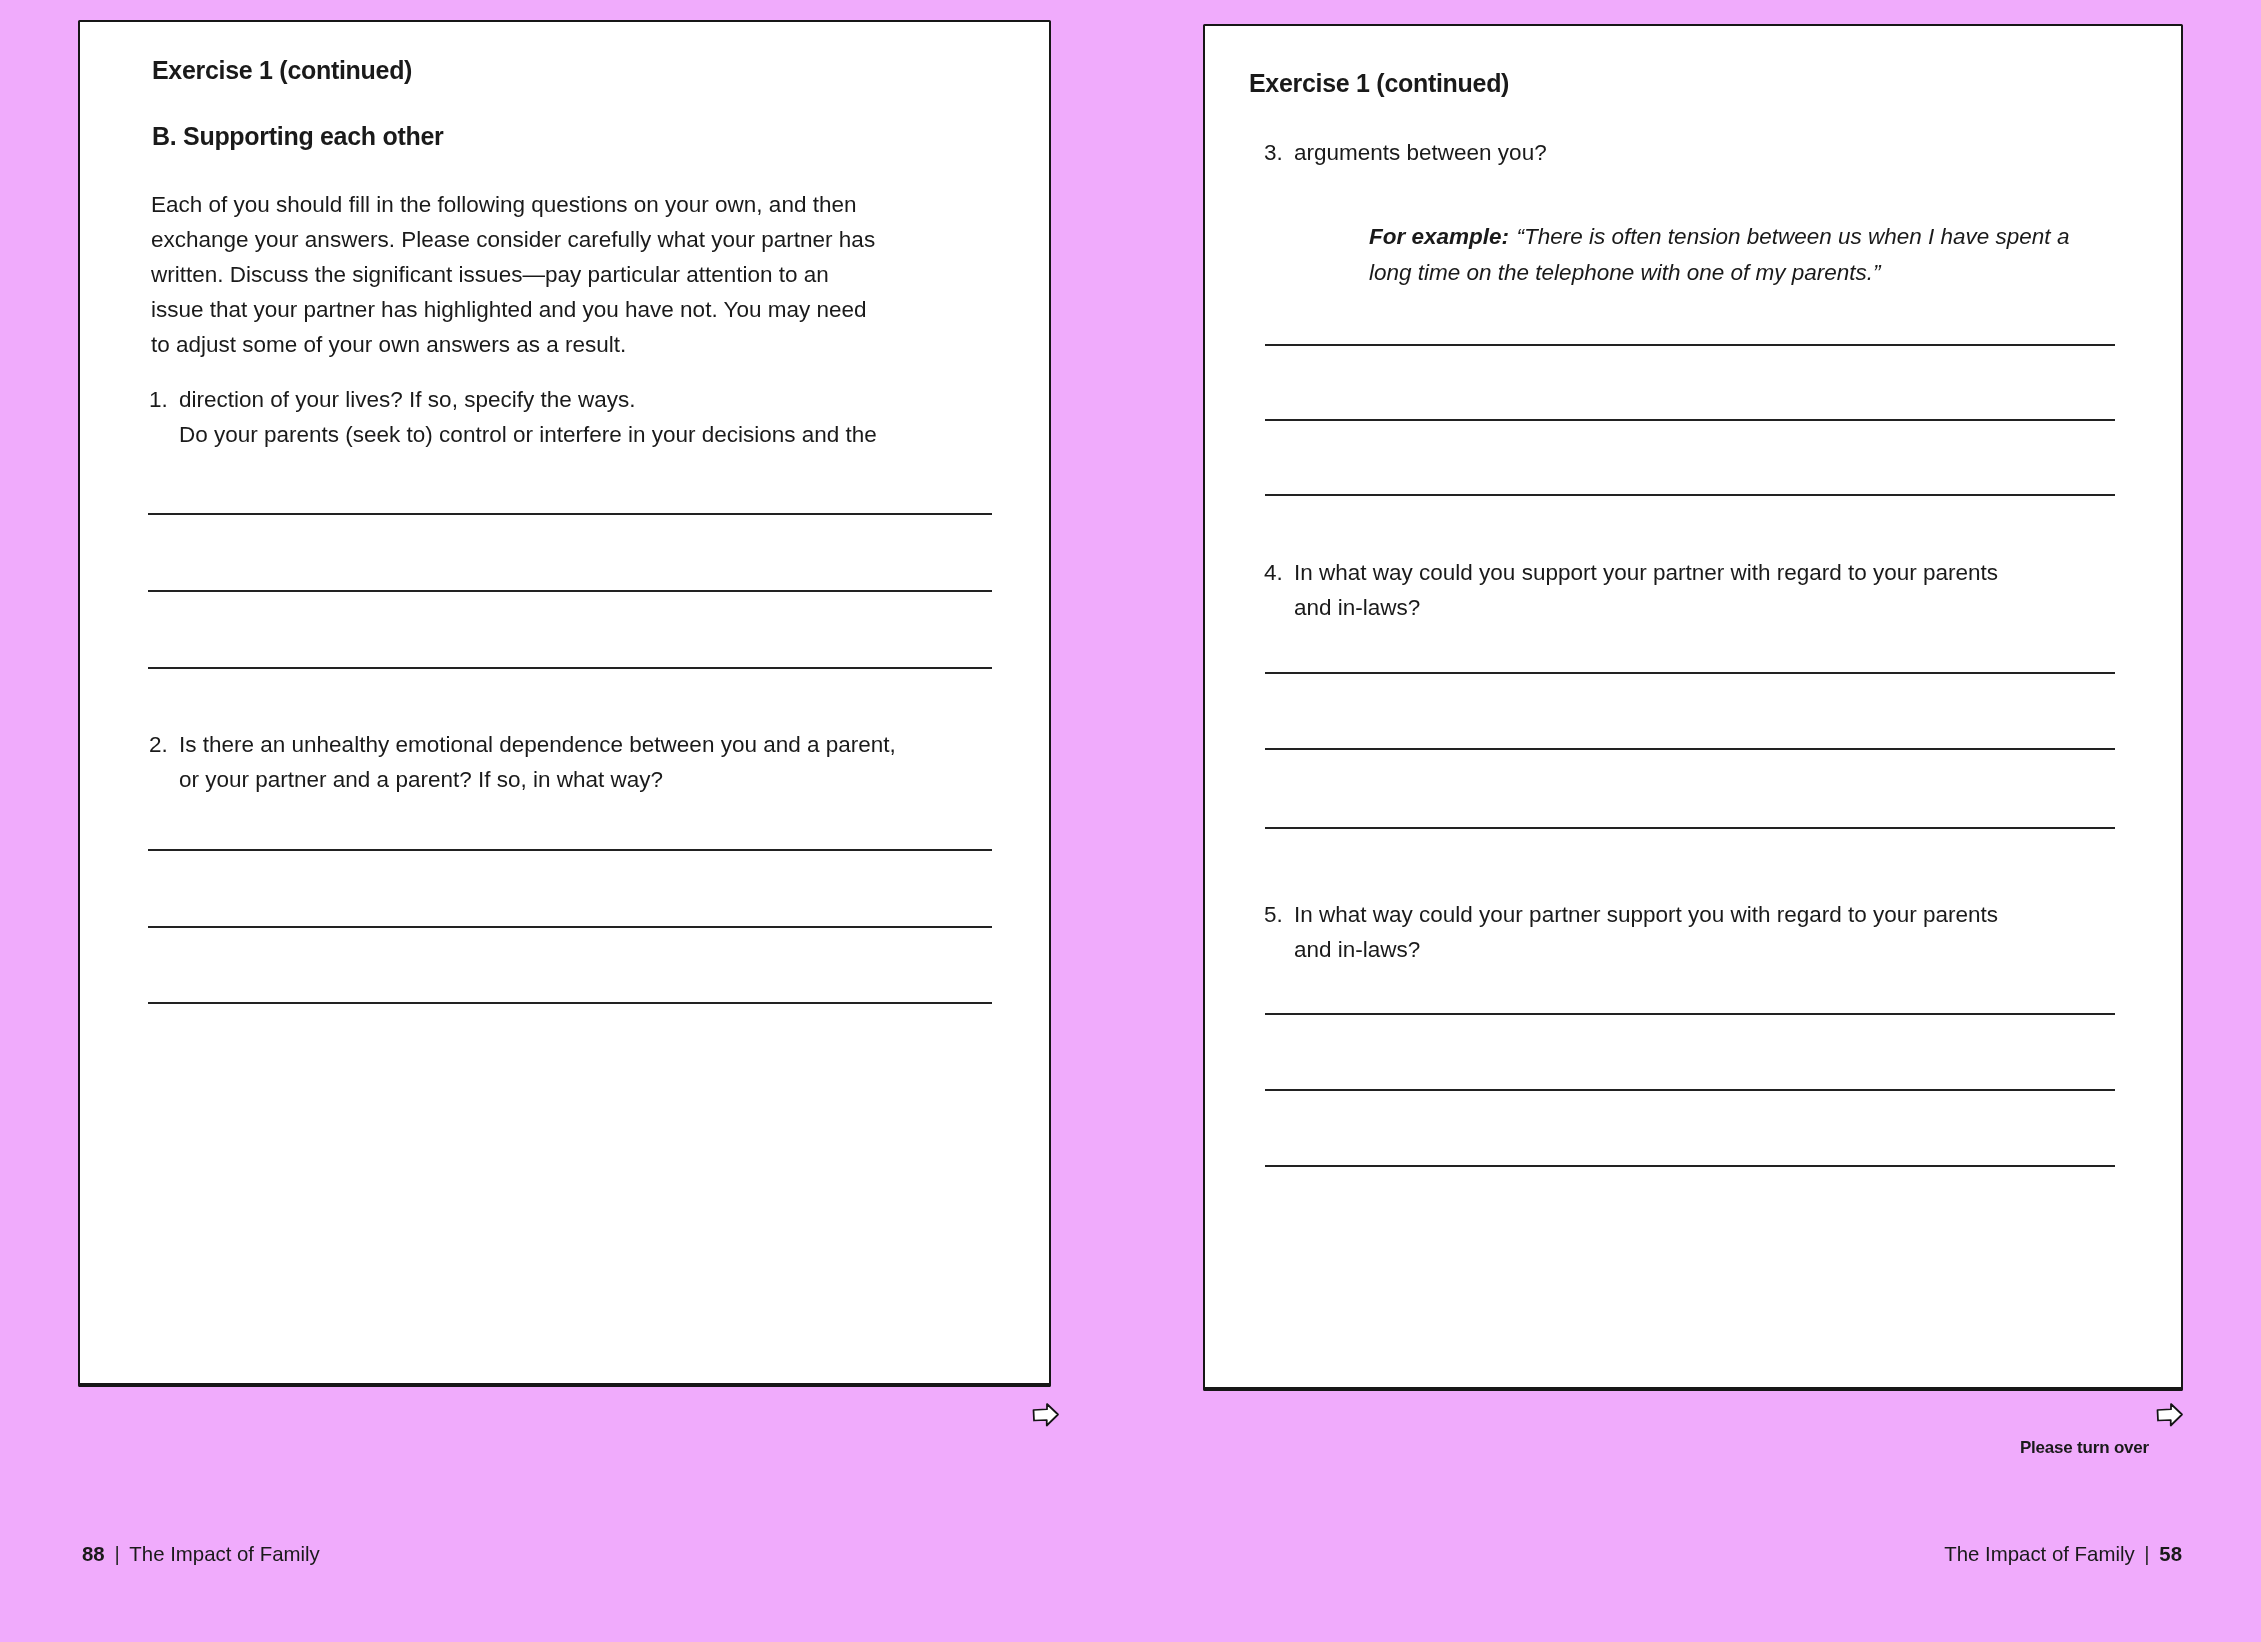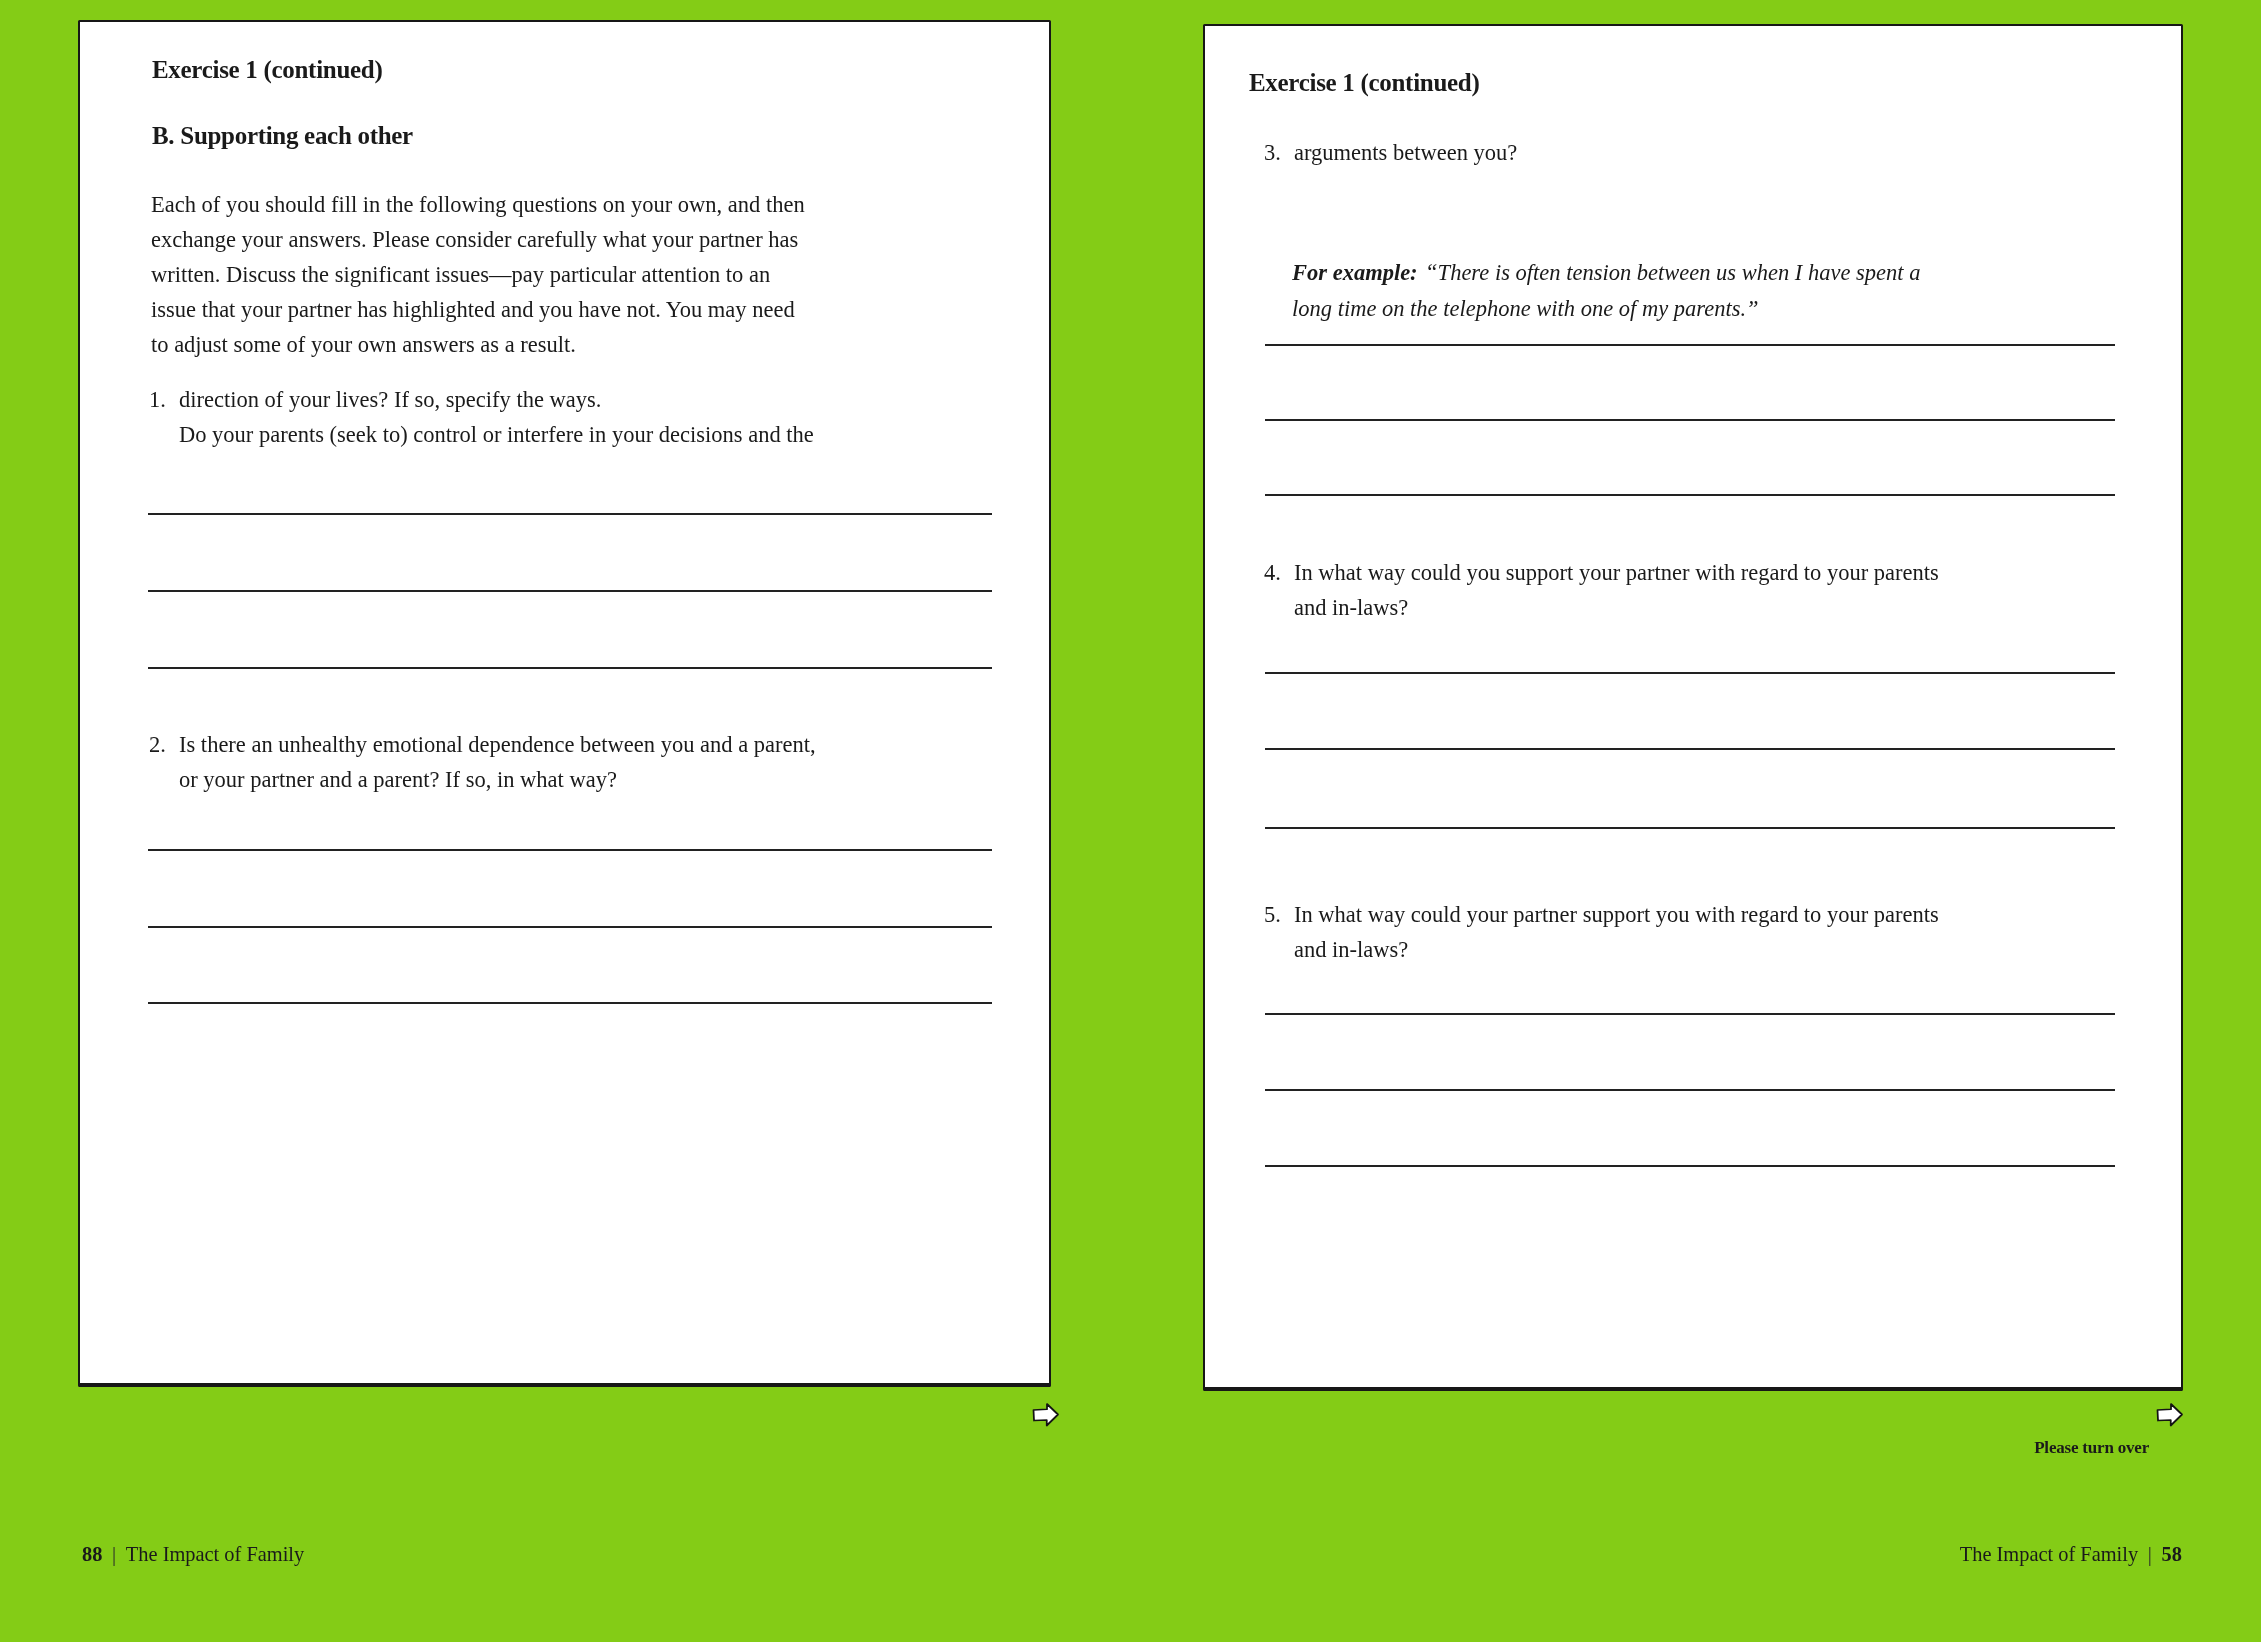--- a/index.html
+++ b/index.html
@@ -1,21 +1,21 @@
 <!DOCTYPE html>
 <html style="font-size:8.6px"><head>
 <meta charset="utf-8">
 <style>
   * { margin:0; padding:0; box-sizing:border-box; }
   html,body { background:#ffffff; }
   #canvas {
     position:relative;
     width:2261px; height:1643px;
-    background:#84cc16;
-    font-family:Liberation Serif, serif;
+    background:#f0abfc;
+    font-family:Liberation Sans, sans-serif;
     color:#1a1a1a;
     overflow:hidden;
   }
   .page {
     position:absolute;
     background:#ffffff;
     border:2.1px solid #171717;
     border-radius:1.6px;
   }
   #left-page  { left:78px; top:20.4px;  width:973px; height:1367px; border-bottom-width:4.8px; border-top-width:2.7px; }
@@ -118,21 +118,21 @@
 
   <div class="page-title" style="left:1249px; top:69px;">Exercise 1 (continued)</div>
 
   <div class="question" style="left:1264px; top:135px;">
     <span class="qnum">3.</span>
     <span class="qtext">
       <span class="tline">arguments between you?</span>
     </span>
   </div>
 
-  <div class="example" style="left:1292px; top:219px;margin-top:36px;">
+  <div class="example" style="left:1369px; top:219px;">
     <span class="tline">
       <span class="ex-label">For example:</span><span>“There is often tension between us when I have spent a</span>
     </span>
     <span class="tline">long time on the telephone with one of my parents.”</span>
   </div>
 
   <div class="ans-line" style="left:1265px; top:344px; width:850px;"></div>
   <div class="ans-line" style="left:1265px; top:419px; width:850px;"></div>
   <div class="ans-line" style="left:1265px; top:494px; width:850px;"></div>
 

